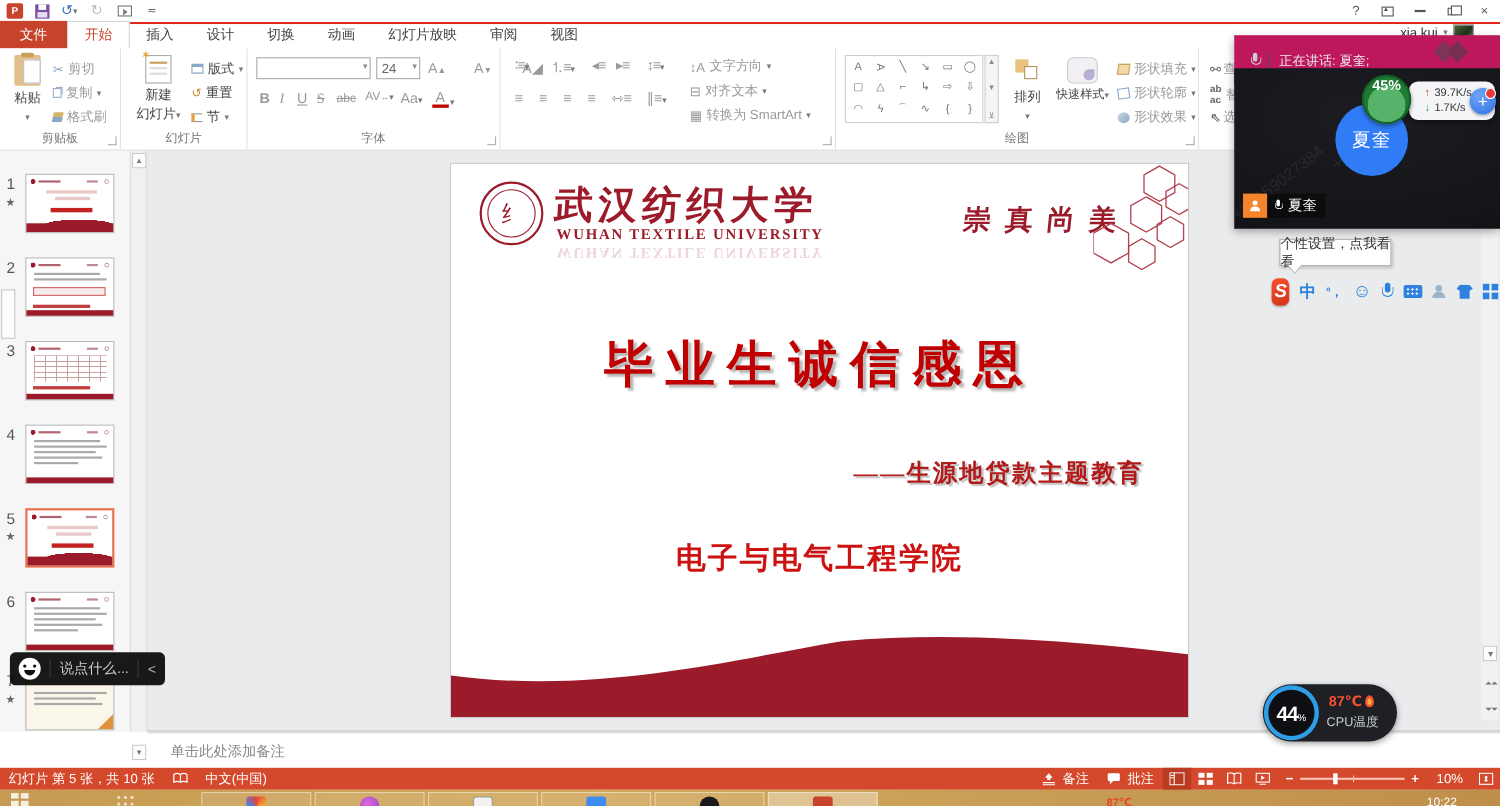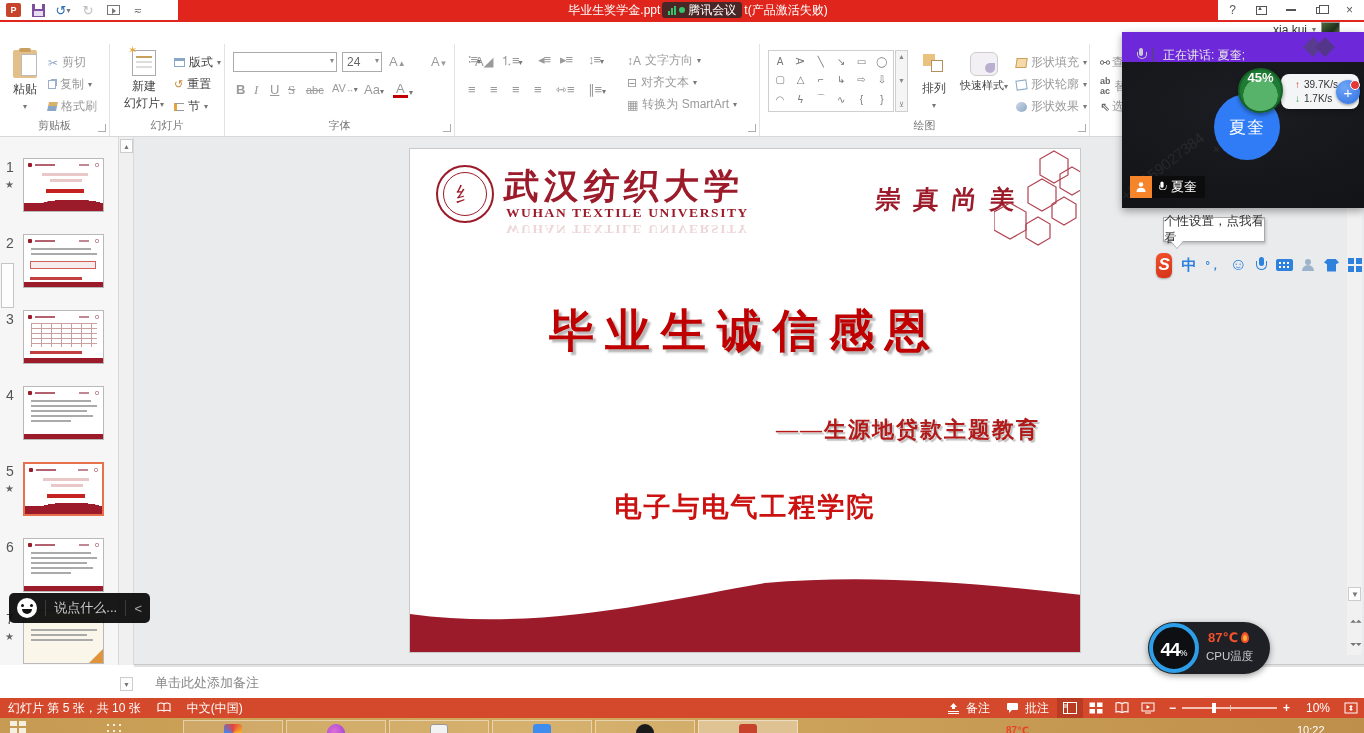--- a/index.html
+++ b/index.html
@@ -165,21 +165,21 @@
   .tb-btn.active { background:rgba(255,255,255,.35); }
   .tb-ic { position:absolute; left:40px; top:3px; width:18px; height:18px; border-radius:3px; }
   #start-btn { position:absolute; left:10px; top:3px; width:16px; height:14px; display:grid; grid-template-columns:7px 7px; grid-template-rows:5px 5px; gap:2px; }
   #start-btn i { background:#F5EFE0; display:block; }
   #search-dots { position:absolute; left:105px; top:4px; width:18px; height:14px; background:radial-gradient(circle,#F5EFE0 1px,transparent 1.4px); background-size:6px 6px; }
   #tb-time { position:absolute; left:1297px; top:6px; color:#fff; font-size:11px; }
   #tray-temp { position:absolute; left:1006px; top:7px; color:#E8442C; font-size:10px; font-weight:bold; }
 
   
   #meeting { position:absolute; left:1122px; top:32px; width:242px; height:176px; z-index:40; box-shadow:0 3px 8px rgba(0,0,0,.35); }
-  #meet-topbar { position:absolute; left:0; top:0; right:0; height:46px; background:#6d28d9; display:flex; align-items:center; color:#E8E8E8; font-size:12px; }
+  #meet-topbar { position:absolute; left:0; top:0; right:0; height:46px; background:#be185d; display:flex; align-items:center; color:#E8E8E8; font-size:12px; }
   #meet-topbar .mdiv { width:1px; height:14px; background:#4A4D52; margin:0 9px 0 7px; }
   #meet-logo { position:absolute; right:22px; top:6px; width:40px; height:18px; opacity:.55; }
   #meet-logo i { position:absolute; width:14px; height:14px; background:#4A4E55; transform:rotate(45deg); top:2px; }
   #meet-logo i:nth-child(1){ left:4px; } #meet-logo i:nth-child(2){ left:16px; background:#3E4248; }
   #meet-video { position:absolute; left:0; top:30px; right:0; bottom:0; background:radial-gradient(120% 100% at 50% 30%,#1B1D22,#101114); overflow:hidden; }
   .wmark { position:absolute; color:rgba(255,255,255,.07); font-size:15px; transform:rotate(-38deg); white-space:nowrap; }
   #meet-avatar { position:absolute; left:92px; top:32px; width:66px; height:66px; border-radius:50%; background:#2F7CF6; color:#fff; font-size:17px; display:flex; align-items:center; justify-content:center; letter-spacing:1px; }
   #meet-tag { position:absolute; left:8px; bottom:10px; height:22px; display:flex; align-items:center; }
   #meet-tag .pbox { width:22px; height:22px; background:#F5842B; display:flex; align-items:center; justify-content:center; }
   #meet-tag .tagbg { height:22px; background:rgba(10,10,10,.78); color:#fff; font-size:13px; display:flex; align-items:center; gap:4px; padding:0 8px 0 5px; }
@@ -245,49 +245,47 @@
       <span class="qat-ic">
           <span class="save-ic"></span>
         </span>
       <span class="qat-ic undo-ic">↺<span class="caret">▾</span></span>
       <span class="qat-ic redo-ic">↻</span>
       <span class="qat-ic">
           <span class="show-ic"></span>
         </span>
       <span class="qat-ic qat-more">≂</span>
     </div>
-    <div id="title-red">
-      <span class="doc-title">毕业生奖学金.ppt</span>
-      <span class="meet-badge">
-        <span class="sigbars">
-            <i></i>
-            <i></i>
-            <i></i>
-          </span>
-        <span class="meet-dot"></span>
-        <span class="doc-title">腾讯会议</span>
-      </span>
-      <span class="doc-title">t(产品激活失败)</span>
-    </div>
     <div id="win-controls">
       <span class="wbtn">?</span>
       <span class="wbtn">
           <span class="ribopt-g"></span>
         </span>
       <span class="wbtn">
           <span class="min-g"></span>
         </span>
       <span class="wbtn">
           <span class="rest-g"></span>
         </span>
       <span class="wbtn">×</span>
     </div>
   </div>
   <div id="redline"></div>
 
+  <div id="tabrow">
+      <div class="rtab file">文件</div>
+      <div class="rtab active">开始</div>
+      <div class="rtab">插入</div>
+      <div class="rtab">设计</div>
+      <div class="rtab">切换</div>
+      <div class="rtab">动画</div>
+      <div class="rtab">幻灯片放映</div>
+      <div class="rtab">审阅</div>
+      <div class="rtab">视图</div>
+    </div>
   <div id="account">
     <span>xia kui</span>
     <span class="caret">▾</span>
     <span id="avatar"></span>
   </div>
 
   <div id="ribbon">
 
     <div class="rgroup" style="left:0;width:110px;">
       <div class="bigbtn" style="left:6px;top:6px;width:38px;">

